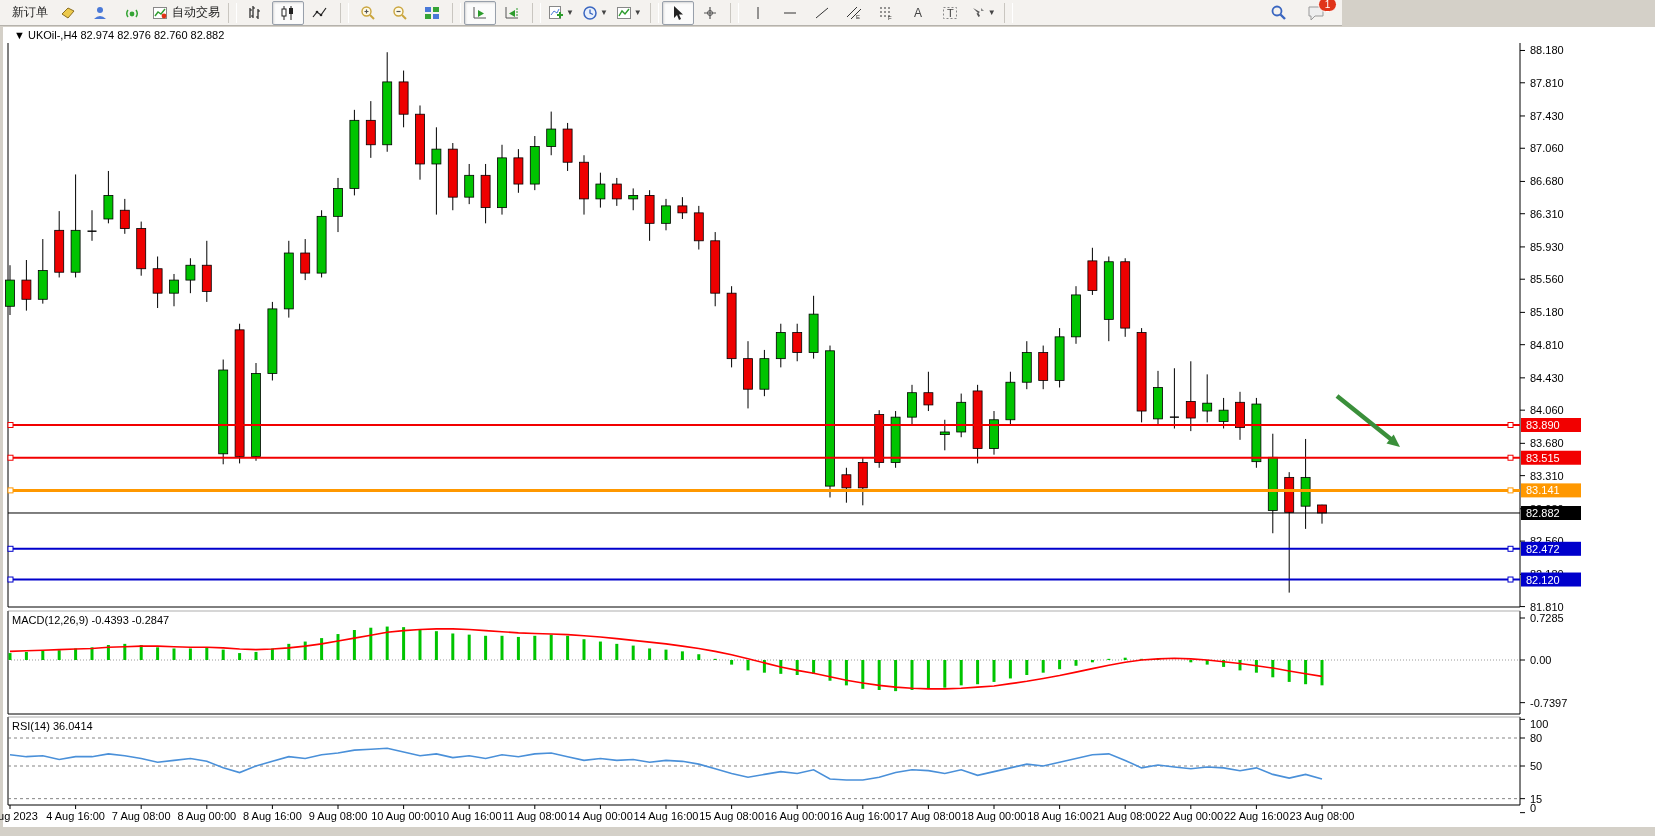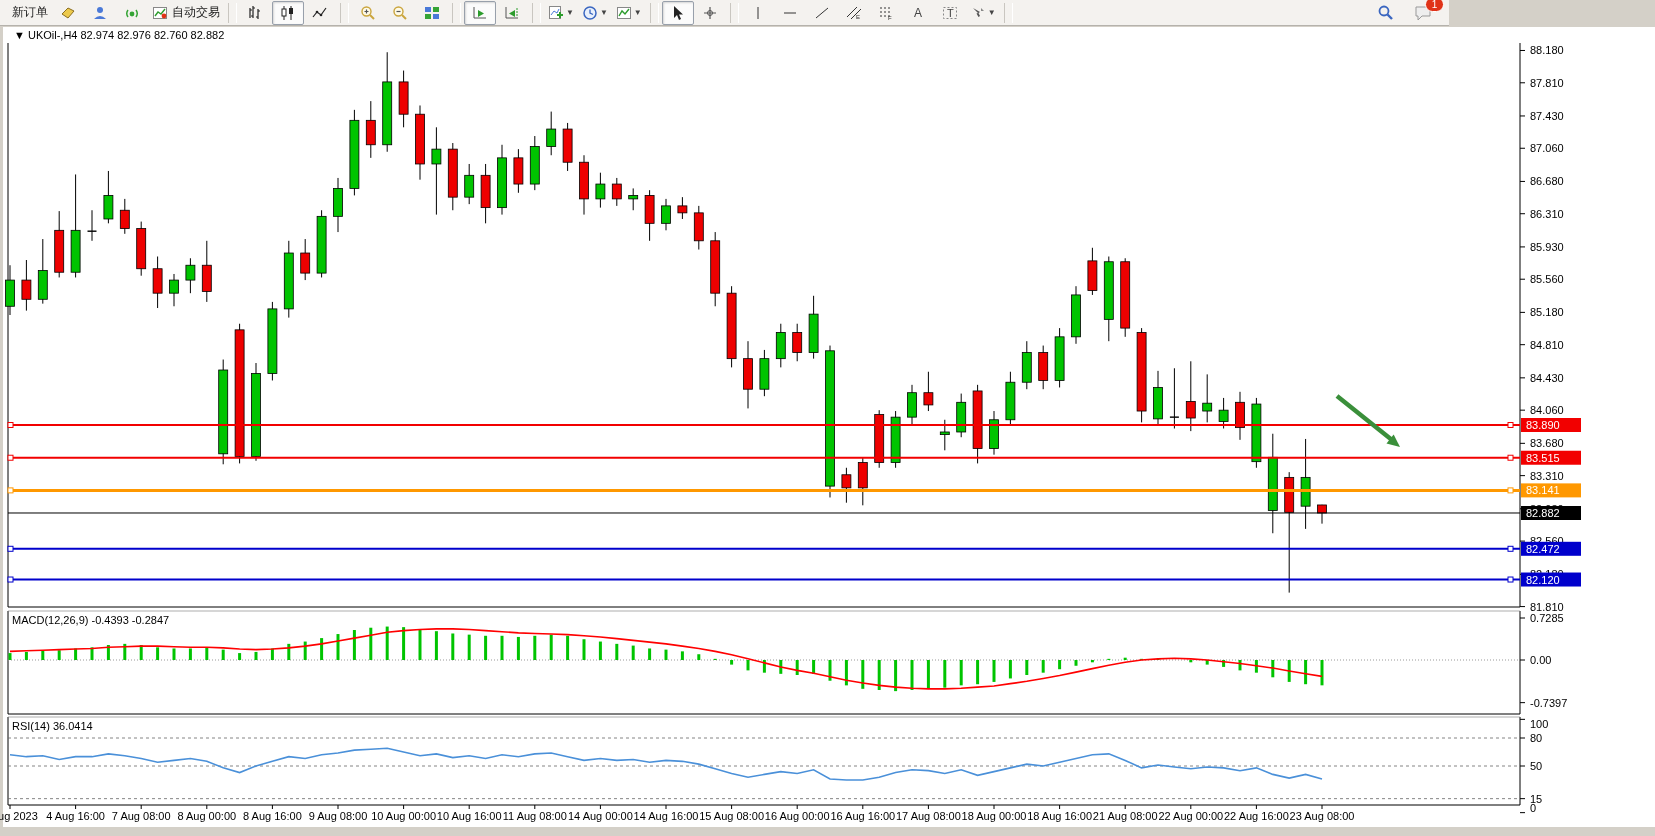--- a/index.html
+++ b/index.html
@@ -1,17 +1,17 @@
 <!DOCTYPE html>
 <html><head>
 <meta charset="utf-8">
 <style>
   html,body{margin:0;padding:0;width:1655px;height:836px;overflow:hidden;
     background:#d4d0c8;font-family:"Liberation Sans",sans-serif;}
-  .toolbar{position:absolute;top:0;left:0;width:1449px;height:26px;background:#f4f2ef;
+  .toolbar{position:absolute;top:0;left:0;width:1342px;height:26px;background:#f4f2ef;
     border-bottom:1px solid #b5b2ac;display:flex;align-items:center;padding:0 4px;box-sizing:border-box;}
   .tgroup{display:flex;align-items:center;height:24px;}
   .sep{width:7px;height:20px;border-left:1px solid #c9c6c0;border-right:1px solid #ffffff;margin:0 3px 0 4px;}
   .tbtn{display:flex;align-items:center;justify-content:center;height:22px;min-width:24px;
     padding:0 3px;border:1px solid transparent;border-radius:2px;color:#222;font-size:12px;cursor:default;}
   .tbtn.pressed{border:1px solid #98a0ab;background:#fbfbfb;box-shadow:inset 1px 1px 2px rgba(0,0,0,.15);}
   .tbtn .lbl{margin-left:4px;font-size:12px;}
   .tbtn svg{display:block;}
   .caret{font-size:8px;color:#444;margin-left:2px;}
   .tf{width:30px;height:20px;display:flex;align-items:center;justify-content:center;

